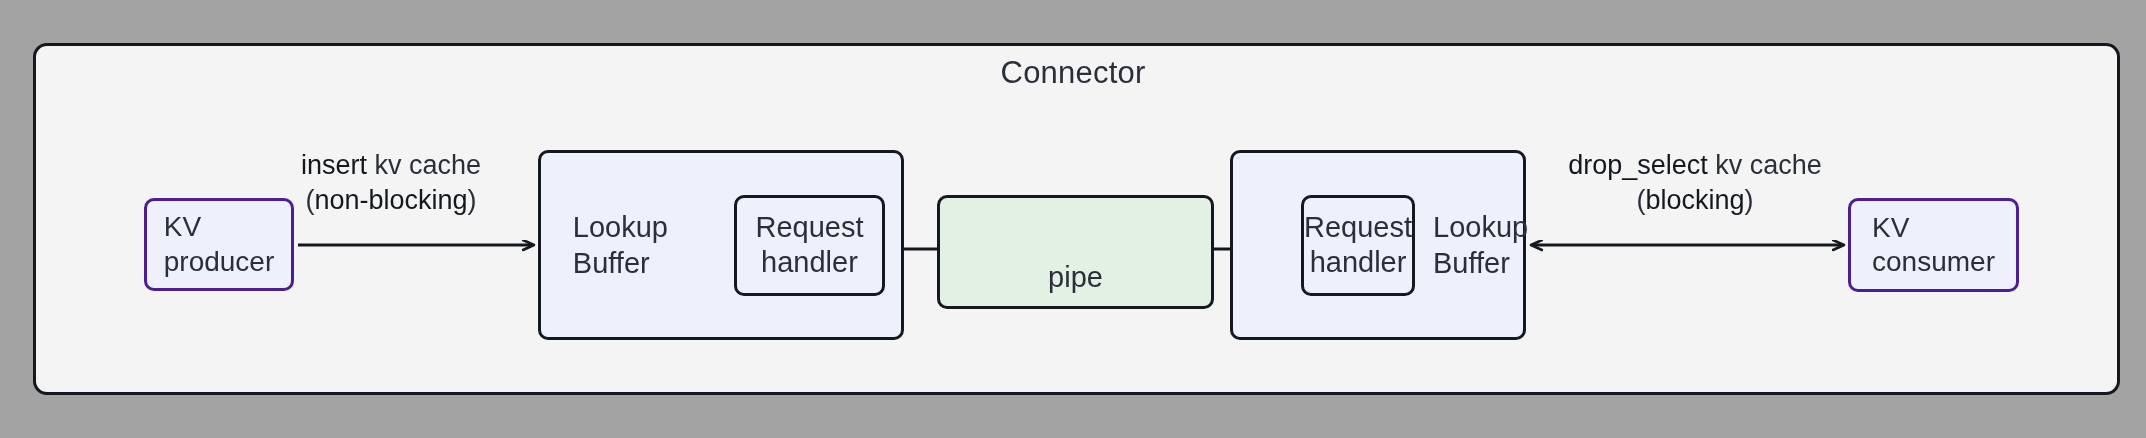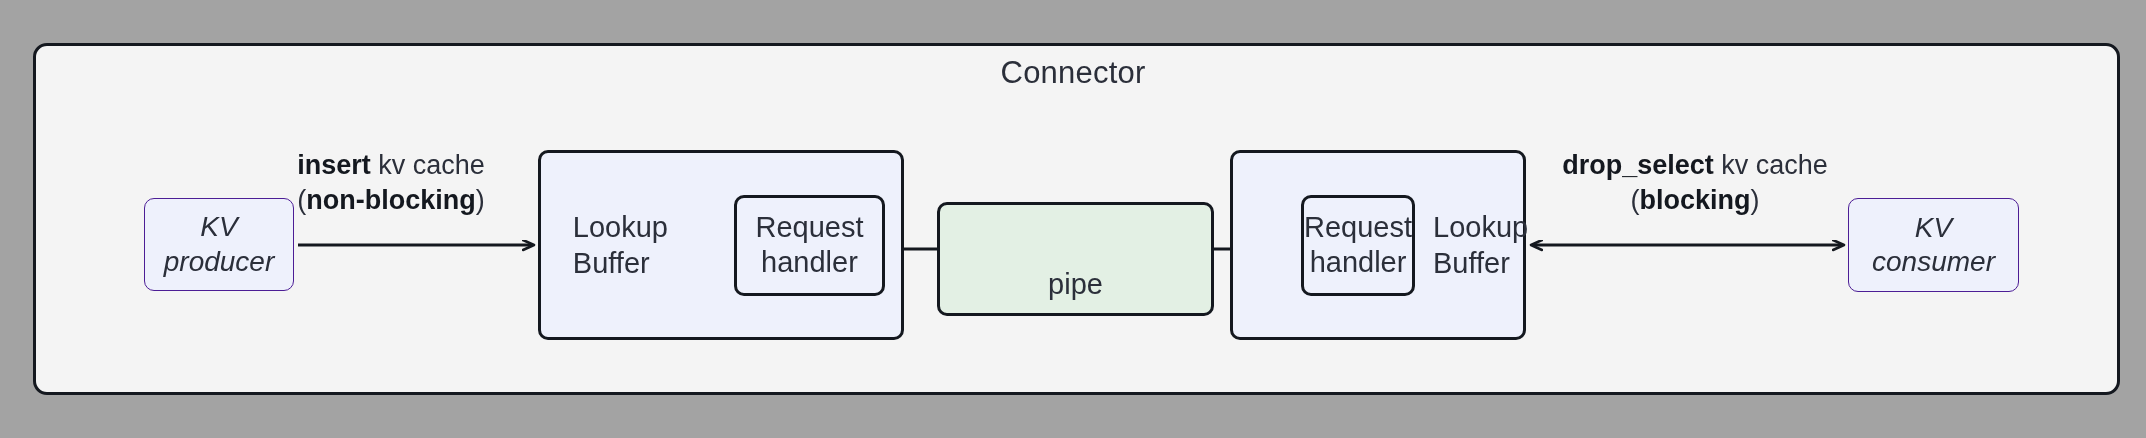--- a/index.html
+++ b/index.html
@@ -39,29 +39,28 @@
     font-size: 31px;
     color: #2b2f3a;
     letter-spacing: 0.2px;
     white-space: nowrap;
   }
 
   
   .node {
     position: absolute;
     box-sizing: border-box;
-    border: 1px solid #4c1d95;
+    border: 3px solid #4c1d95;
     border-radius: 10px;
     display: flex;
     align-items: center;
     justify-content: center;
-    text-align: center;
+    text-align: left;
     color: #2b2f3a;
     line-height: 1.22;
-    font-style: italic;
   }
   .node.blue   { background: #eef1fc; }
 
   .kv-producer {
     left: 144px; top: 198px;
     width: 150px; height: 93px;
     font-size: 28px;
   }
   .kv-consumer {
     left: 1848px; top: 198px;
@@ -106,21 +105,21 @@
     text-align: center;
     line-height: 1.22;
     white-space: pre-line;
     margin-left: 48px;
   }
   .lb-right .request-handler { order: 1; }
 
   
   .pipe {
     position: absolute;
-    left: 937px; top: 202px;
+    left: 937px; top: 195px;
     width: 277px; height: 114px;
     box-sizing: border-box;
     background: #e3f0e4;
     border: 3px solid #14181f;
     border-radius: 10px;
     padding-left: 28px;
   }
   .pipe-label {
     position: absolute;
     left: 0; right: 0;
@@ -140,21 +139,21 @@
 
   
   .edge-label {
     position: absolute;
     text-align: center;
     font-size: 27px;
     color: #2b2f3a;
     line-height: 1.3;
     white-space: nowrap;
   }
-  .edge-label b { font-weight: 700; color: #14181f; }
+  .edge-label b { font-weight: 400; color: #14181f; }
   .label-insert { left: 266px; top: 148px; width: 250px; }
   .label-drop   { left: 1530px; top: 148px; width: 330px; }
 </style>
 </head>
 <body>
 
 <div id="canvas">
 
   <div class="connector-frame"></div>
   <div class="connector-title">Connector</div>

